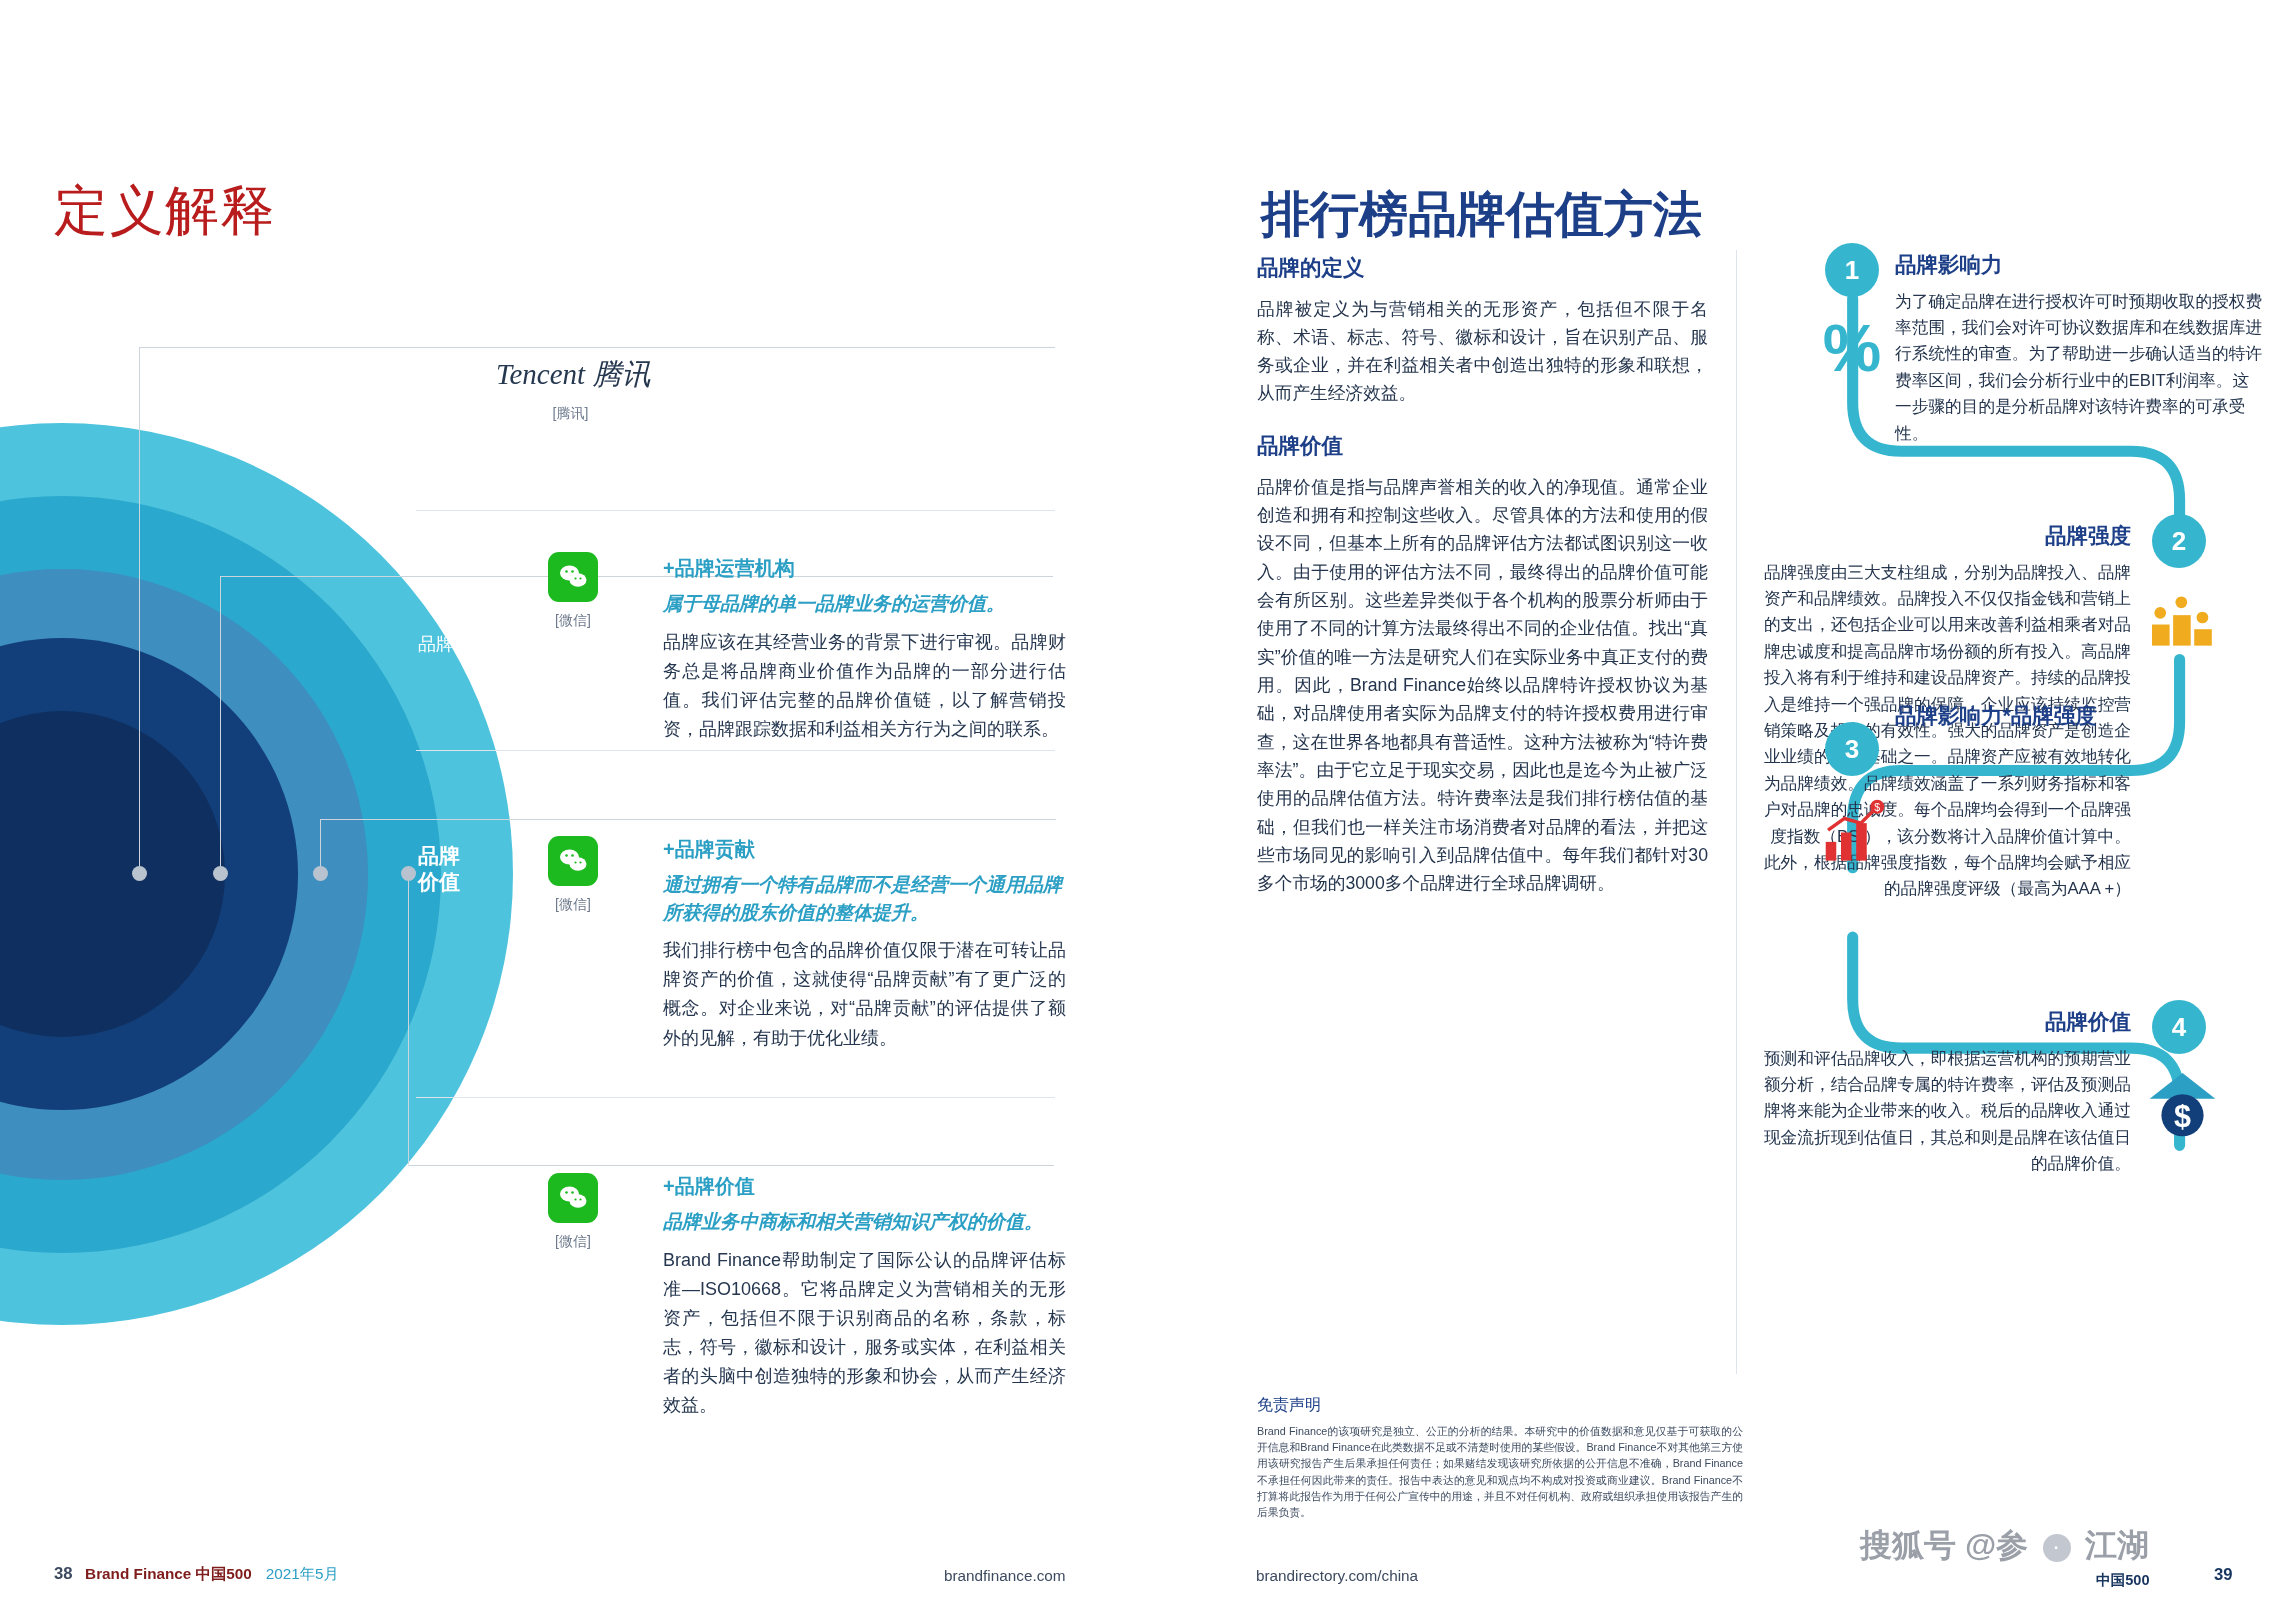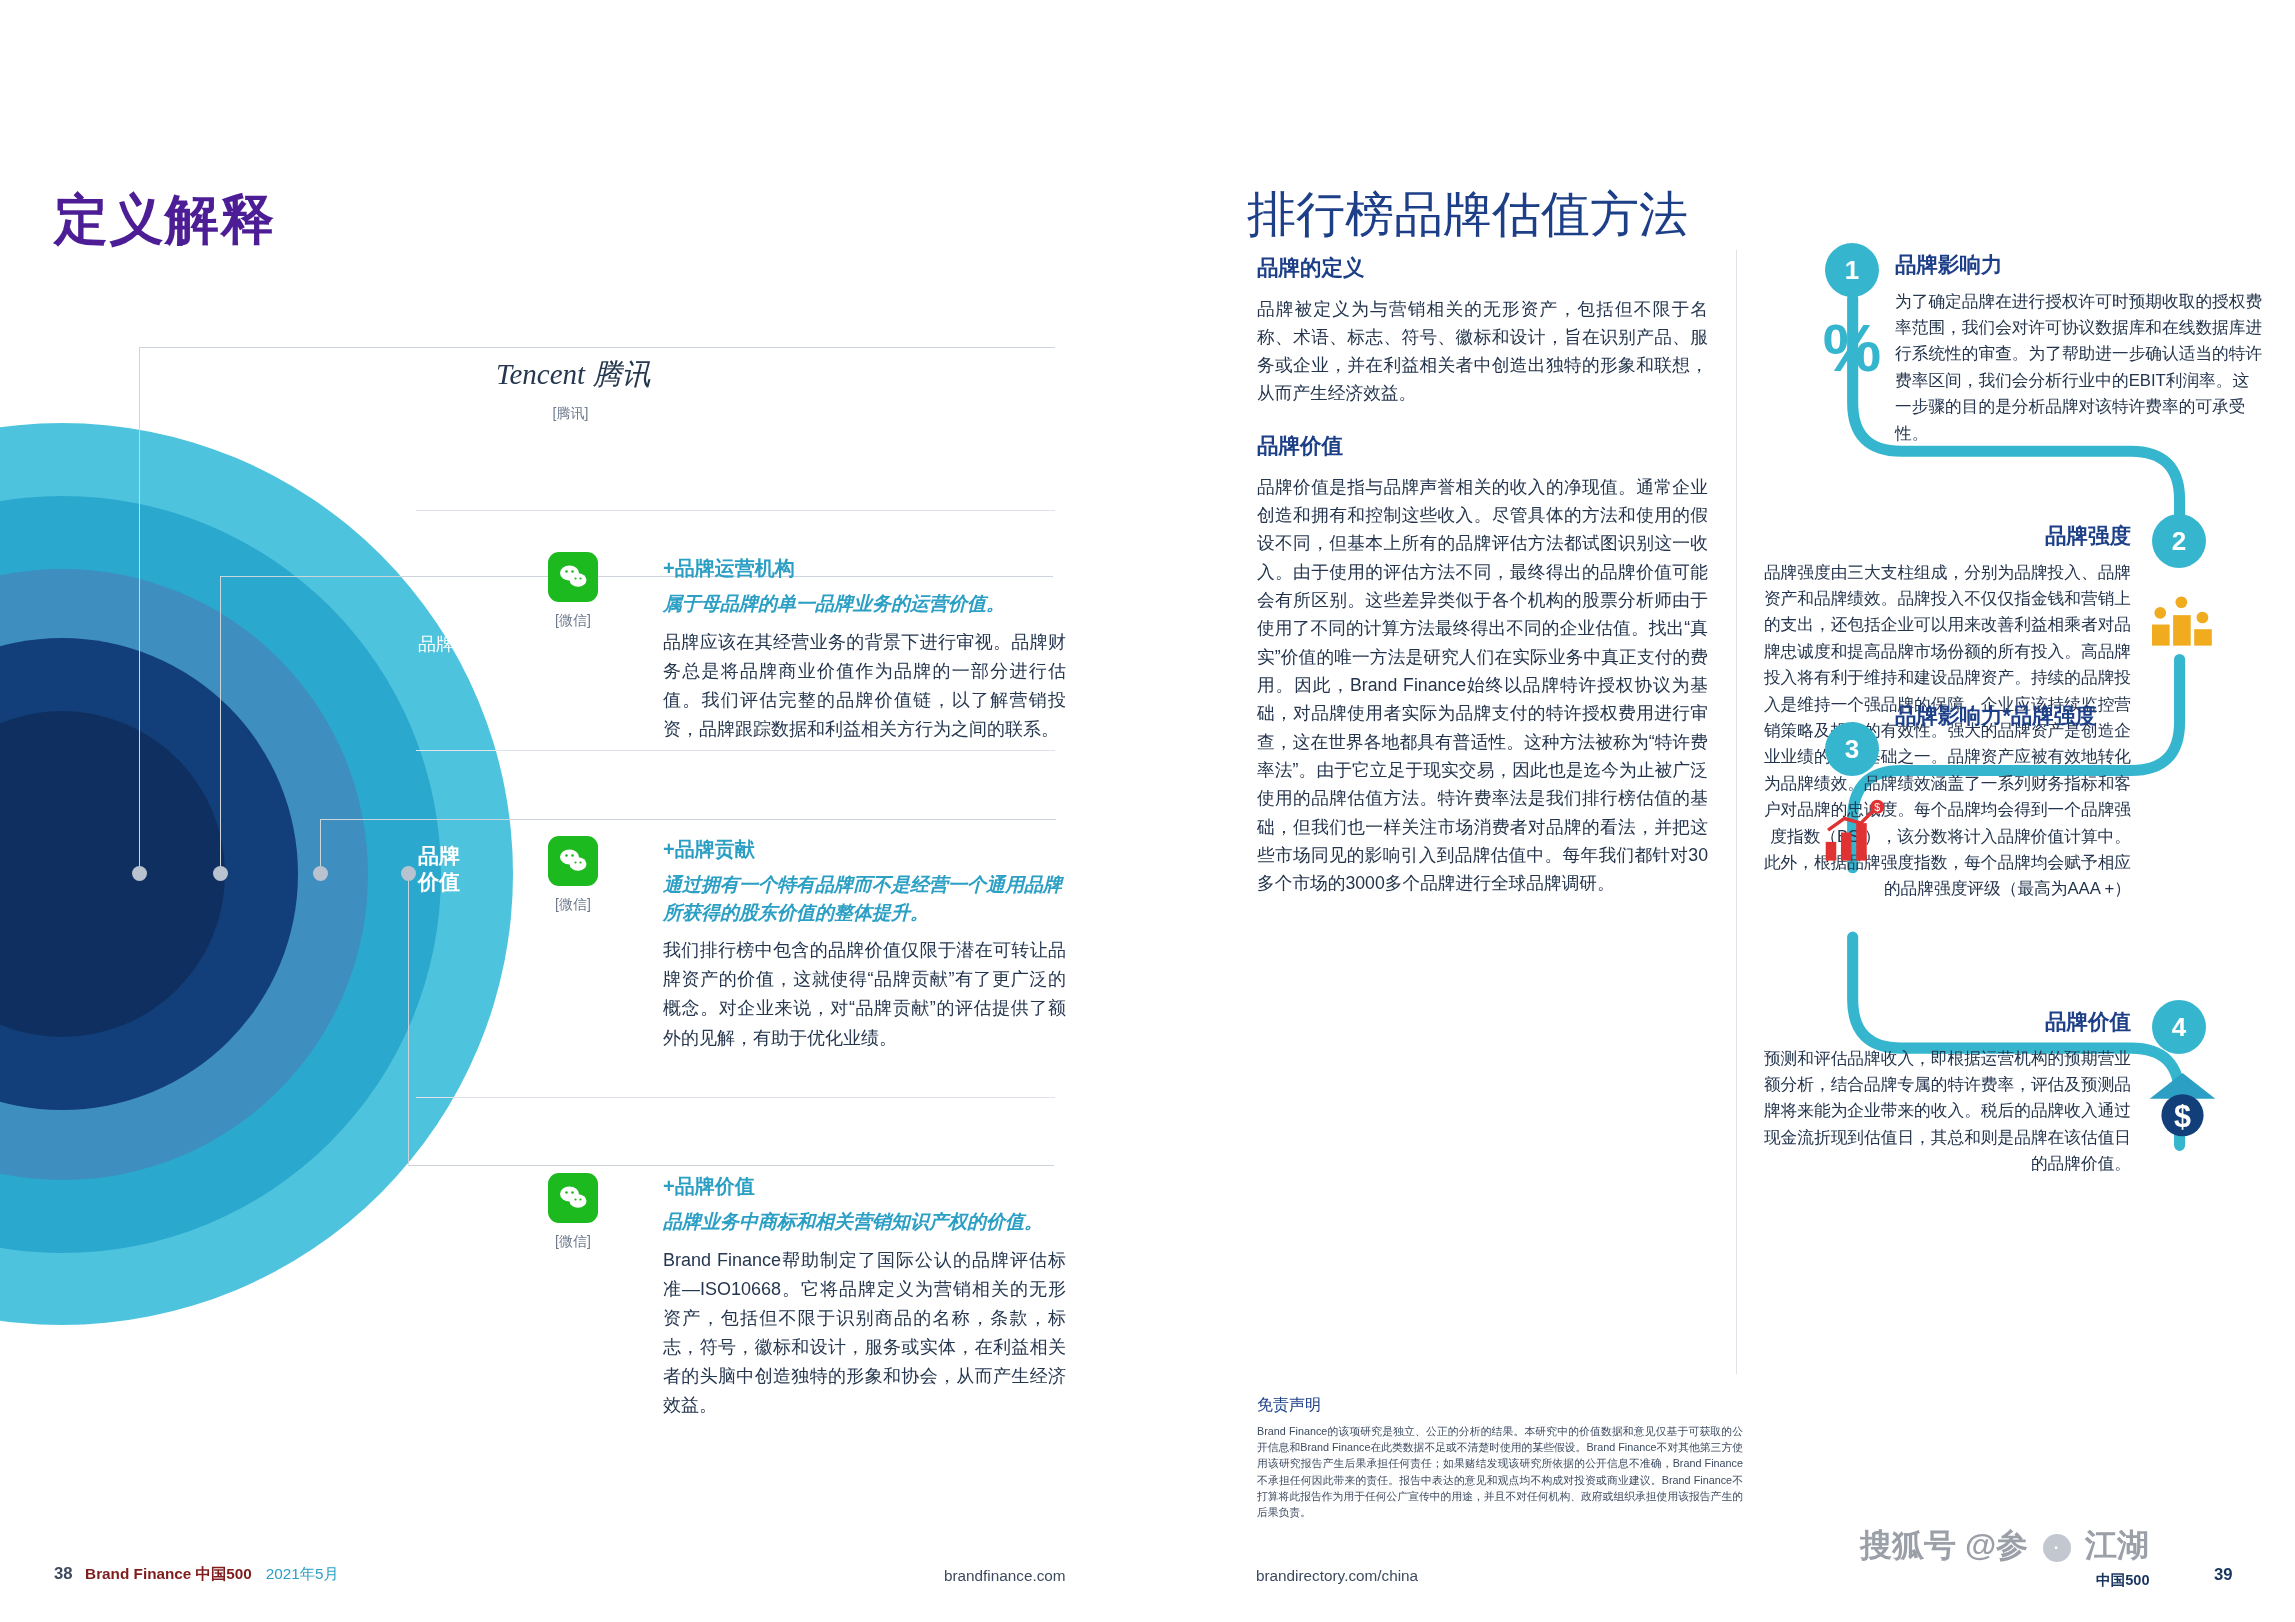--- a/index.html
+++ b/index.html
@@ -6,22 +6,22 @@
   body{
     width:2295px;height:1623px;background:#ffffff;
     font-family:"Liberation Sans","DejaVu Sans",sans-serif;
     color:#1b2a4a;overflow:hidden;position:relative;
   }
   .page{position:absolute;top:0;left:0;width:2295px;height:1623px;}
 
   
   .left-page{position:absolute;left:0;top:0;width:1152px;height:1623px;background:#fff;}
   .left-title{
-    position:absolute;left:54px;top:148px;
-    font-size:54px;font-weight:bold;color:#4c1d95;letter-spacing:1.4px;
+    position:absolute;left:54px;top:139px;
+    font-size:54px;font-weight:normal;color:#b91c1c;letter-spacing:1.4px;
   }
 
   
   .rings{position:absolute;left:-389px;top:423px;width:902px;height:902px;}
   .ring{position:absolute;border-radius:50%;}
   .ring1{width:902px;height:902px;left:0;top:0;background:#4ec3dd;}
   .ring2{width:757px;height:757px;left:73px;top:73px;background:#2ba8cd;}
   .ring3{width:611px;height:611px;left:146px;top:146px;background:#3e8ec0;}
   .ring4{width:472px;height:472px;left:215px;top:215px;background:#123f79;}
   .ring-core{width:326px;height:326px;left:288px;top:288px;background:#0e2f5f;}
@@ -75,21 +75,21 @@
   .wechat svg{width:32px;height:32px;}
   .wx-wrap{position:absolute;left:528px;width:90px;text-align:center;}
   .wx1{top:552px;}
   .wx2{top:836px;}
   .wx3{top:1173px;}
   .wx-wrap .wechat{position:relative;margin:0 auto;}
 
   
   .right-page{position:absolute;left:1208px;top:0;width:1088px;height:1623px;background:#fff;}
   .right-title{
-    position:absolute;left:39px;top:149px;font-size:49px;font-weight:normal;color:#1d3f88;
+    position:absolute;left:53px;top:149px;font-size:49px;font-weight:bold;color:#1d3f88;
   }
   .col-left{position:absolute;left:49px;top:253px;width:451px;}
   .sect-h{font-size:21.5px;font-weight:bold;color:#1d3f88;margin-bottom:12.5px;}
   .sect-p{font-size:17.7px;line-height:1.6;color:#23344c;text-align:justify;margin-bottom:23.6px;}
 
   .disclaimer{position:absolute;left:49px;top:1395px;width:486px;}
   .disclaimer .dh{font-size:16px;font-weight:normal;color:#1d3f88;margin-bottom:7px;}
   .disclaimer .dp{font-size:10.8px;line-height:1.5;color:#3c4a60;text-align:justify;}
 
   

